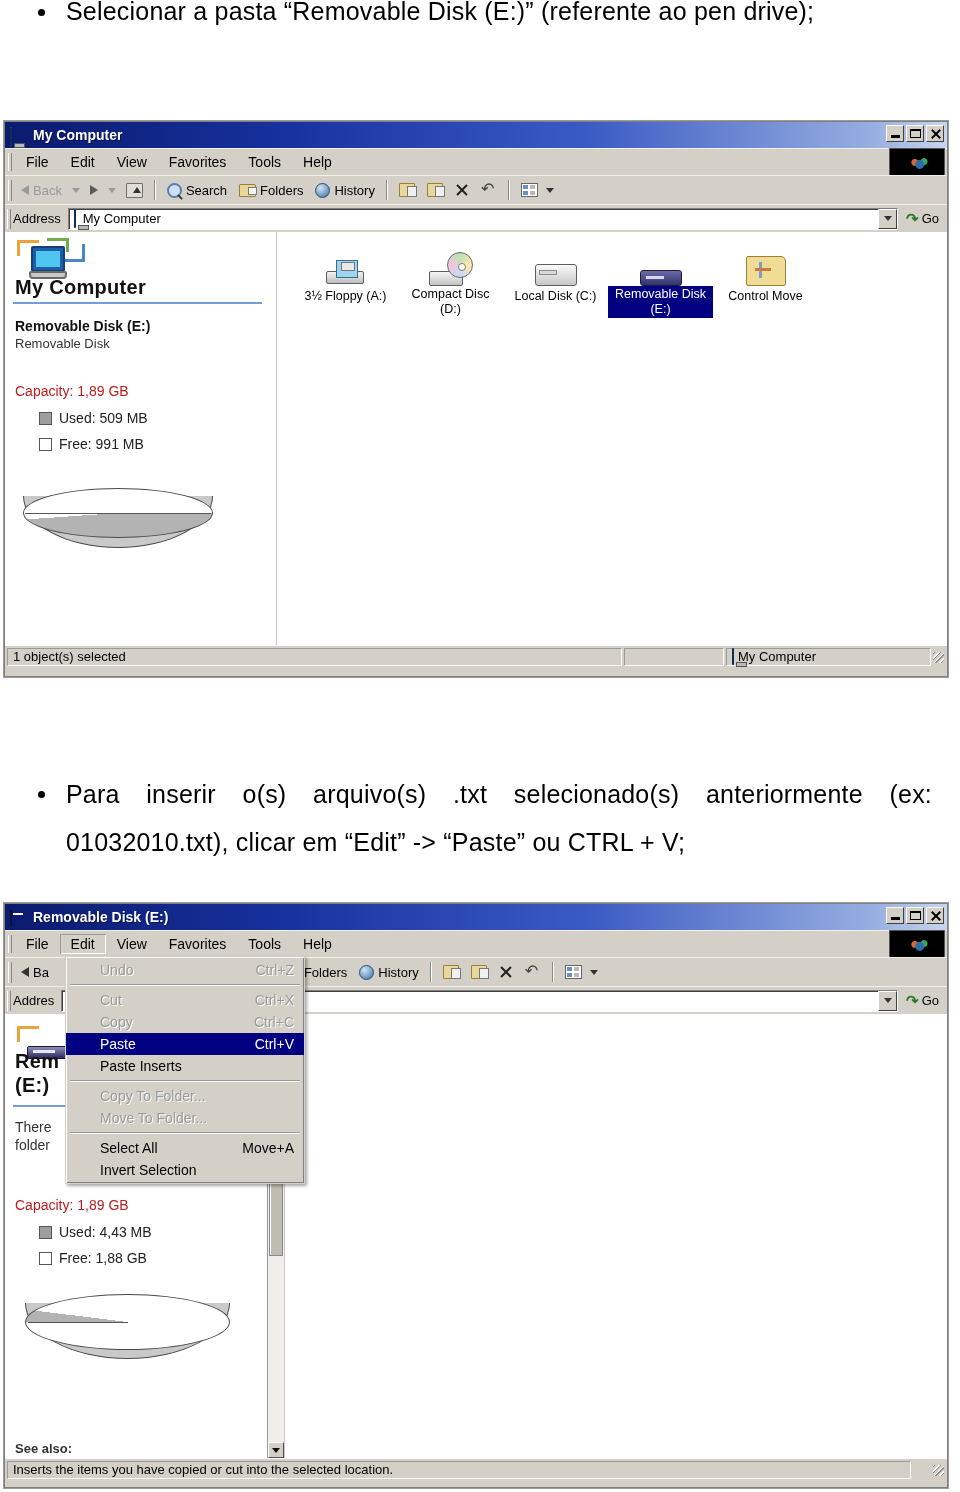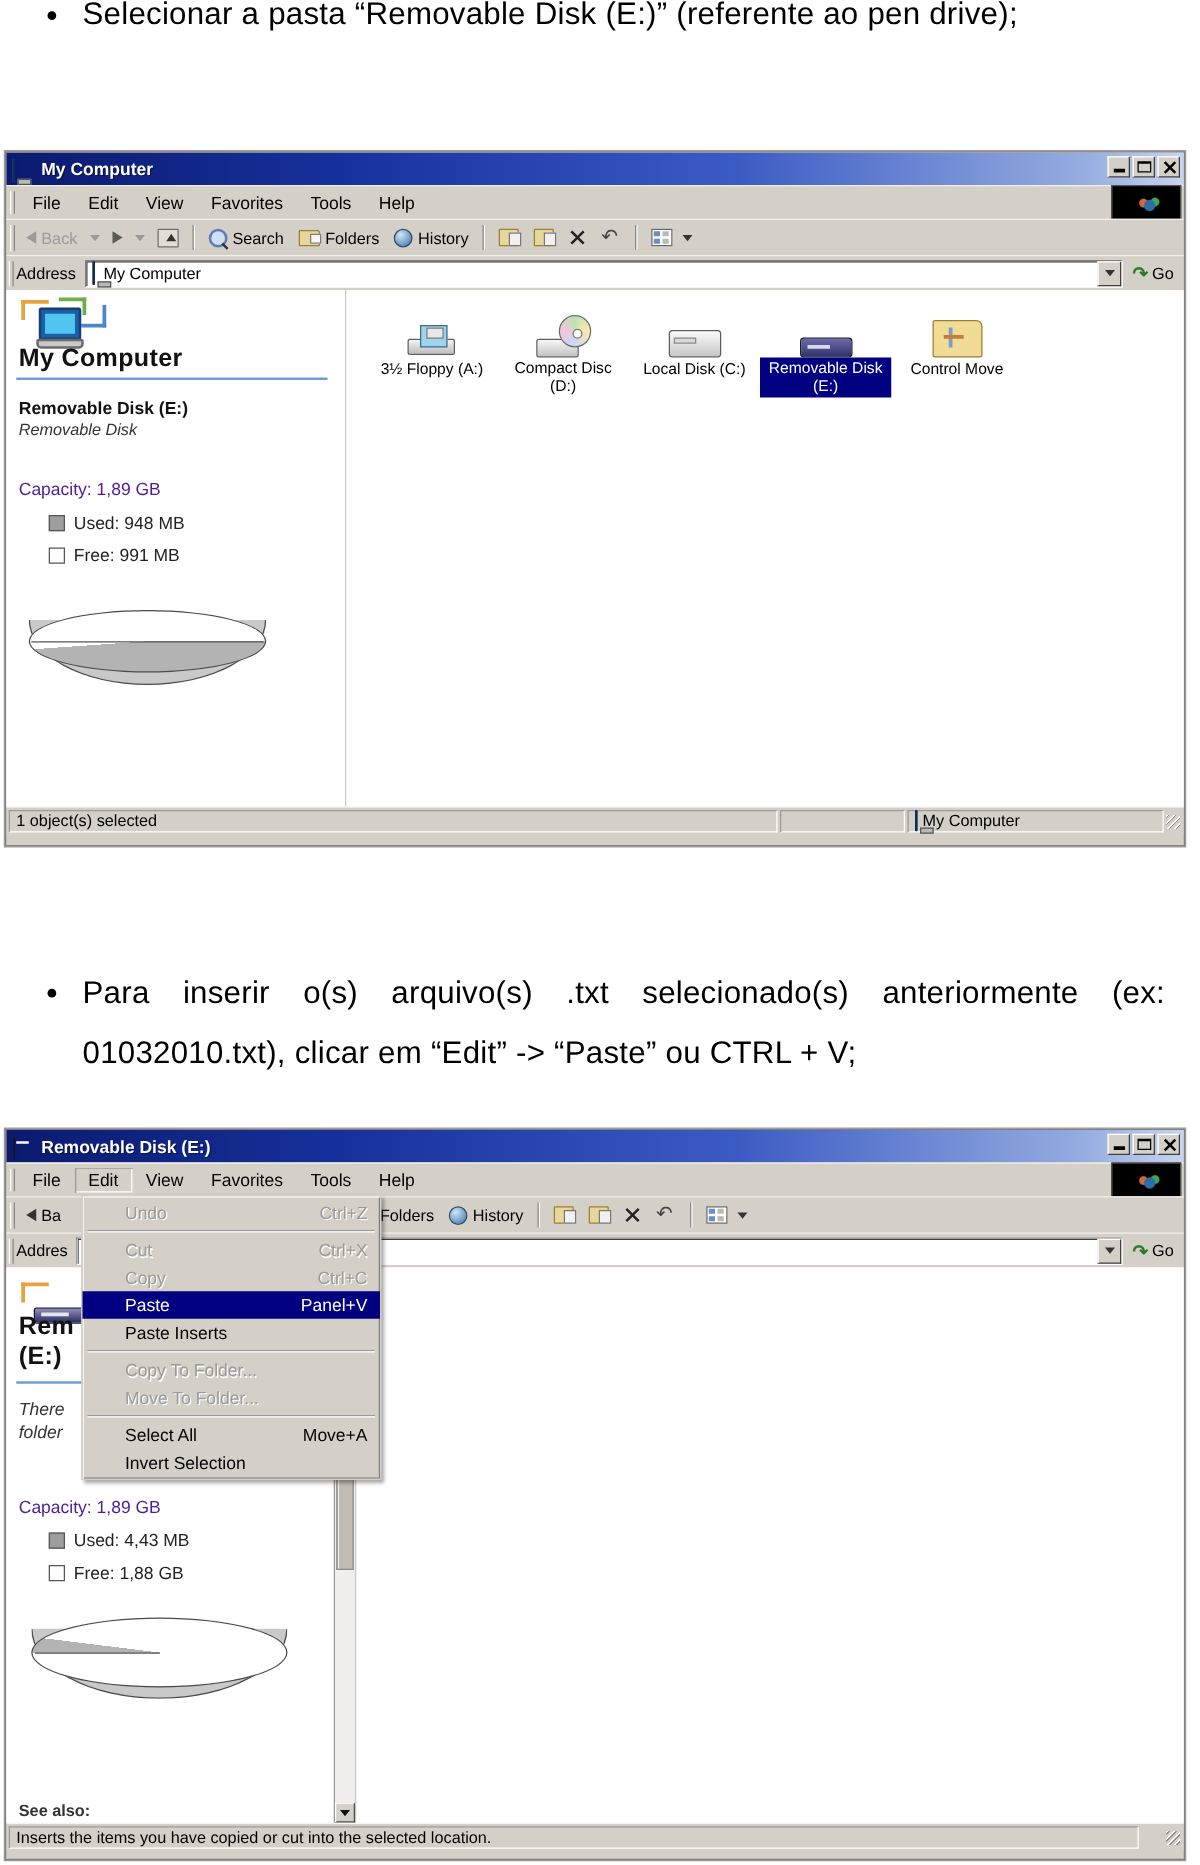--- a/index.html
+++ b/index.html
@@ -150,22 +150,22 @@
   .lp-hr { height:2px; background:#6f9fd8; margin:0 14px 0 8px; }
   .mycomp-art { position:absolute; left:12px; top:6px; width:60px; height:48px; }
   .mycomp-art .scr { position:absolute; left:14px; top:8px; width:34px; height:26px; background:#1a5fa8; border:2px solid #16406f; border-radius:2px; }
   .mycomp-art .scr:after{content:"";position:absolute;left:3px;top:3px;right:3px;bottom:3px;background:#4fc6ef;}
   .mycomp-art .base{ position:absolute; left:12px; top:33px; width:38px; height:8px; background:#c9c9c9; border:2px solid #6a6a6a; border-radius:2px 2px 4px 4px;}
   .br1{position:absolute;left:0;top:2px;width:22px;height:16px;border:3px solid #e8a33d;border-right:none;border-bottom:none;}
   .br2{position:absolute;left:30px;top:0px;width:22px;height:14px;border:3px solid #6fae4a;border-left:none;border-bottom:none;}
   .br3{position:absolute;left:48px;top:6px;width:20px;height:18px;border:3px solid #4a87c8;border-left:none;border-top:none;}
   .lp-title { font-size:20px; font-weight:bold; color:#111; position:absolute; left:10px; top:44px; letter-spacing:0.3px; }
   .lp-sub-b { font-size:14px; font-weight:bold; color:#111; }
-  .lp-sub { font-size:13px; color:#333;font-style:italic; }
-  .lp-cap { font-size:14px; color:#4c1d95; }
+  .lp-sub { font-size:13px; color:#333; }
+  .lp-cap { font-size:14px; color:#b91c1c; }
   .legend-row { display:flex; align-items:center; gap:7px; font-size:14px; color:#222; }
   .sw { width:13px; height:13px; border:1px solid #555; }
   .sw.used { background:#9e9e9e; }
   .sw.free { background:#ffffff; }
 
   .disk-graphic { position:relative; }
   .disk-top {
     position:absolute; left:0; top:0;
     border:1px solid #4a4a4a;
     border-radius:50%;
@@ -354,21 +354,21 @@
         </span>
         <span class="lp-title">My Computer</span>
       </div>
       <div class="lp-hr"></div>
       <div style="padding:14px 10px 0 10px;">
         <div class="lp-sub-b">Removable Disk (E:)</div>
         <div class="lp-sub" style="margin-top:2px;">Removable Disk</div>
         <div class="lp-cap" style="margin-top:32px;">Capacity: 1,89 GB</div>
         <div class="legend-row" style="margin:11px 0 0 24px;">
           <span class="sw used"></span>
-          <span>Used: 948 MB</span>
+          <span>Used: 509 MB</span>
         </div>
         <div class="legend-row" style="margin:10px 0 0 24px;">
           <span class="sw free"></span>
           <span>Free: 991 MB</span>
         </div>
       </div>
       <div class="disk-graphic" style="margin:36px 0 0 18px; width:190px; height:72px;">
         <div class="disk-side" style="top:8px; width:190px; height:52px;"></div>
         <div class="disk-top" style="top:0; width:190px; height:50px; background:conic-gradient(from 90deg,#b3b3b3 0 176deg,#ffffff 176deg 360deg);"></div>
         <div class="disk-line" style="left:2px; top:25px; width:186px;"></div>
@@ -566,21 +566,21 @@
     <div class="dd-item dis">
       <span>Cut</span>
       <span class="acc">Ctrl+X</span>
     </div>
     <div class="dd-item dis">
       <span>Copy</span>
       <span class="acc">Ctrl+C</span>
     </div>
     <div class="dd-item sel">
       <span>Paste</span>
-      <span class="acc">Panel+V</span>
+      <span class="acc">Ctrl+V</span>
     </div>
     <div class="dd-item">
       <span>Paste Inserts</span>
       <span class="acc"></span>
     </div>
     <div class="dd-sep"></div>
     <div class="dd-item dis">
       <span>Copy To Folder...</span>
       <span class="acc"></span>
     </div>

